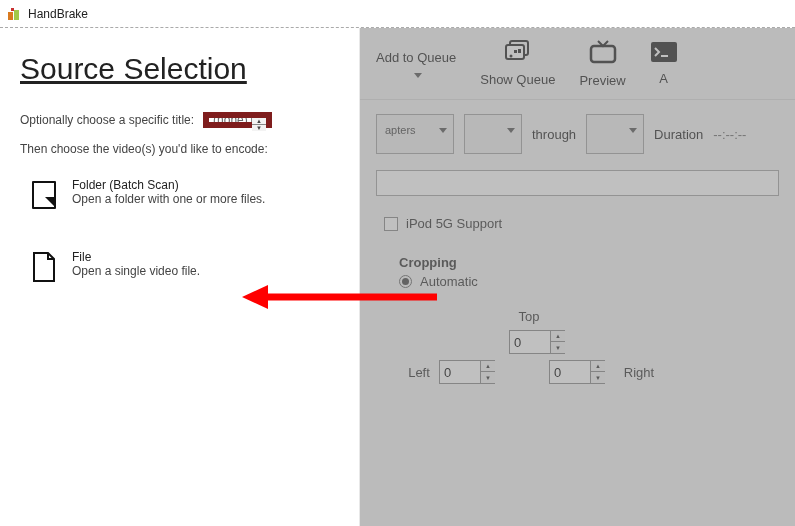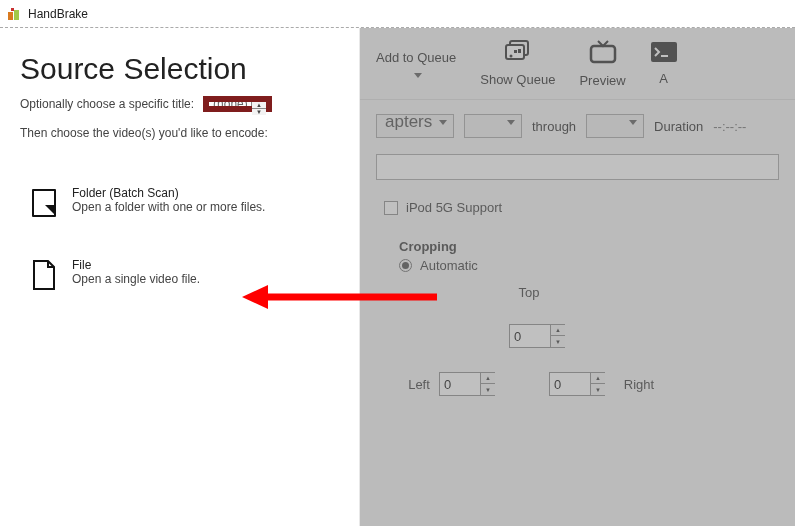--- a/index.html
+++ b/index.html
@@ -42,21 +42,22 @@
       background: #fff;
       padding: 24px 20px 20px 20px;
       border-right: 1px solid #e8e8e8;
       position: relative;
       z-index: 2;
     }
     .side-panel h1 {
       font-weight: 300;
       font-size: 30px;
       color: #222;
-      margin-bottom: 10px;
+      margin-bottom: 26px;
+      text-decoration: underline;
     }
     .title-row {
       display: flex;
       align-items: center;
       gap: 9px;
       font-size: 12px;
       color: #444;
       margin-bottom: 14px;
     }
     .spinner {
@@ -86,21 +87,21 @@
       font-size: 6px;
       line-height: 1;
       background: #f3f3f3;
       border-bottom: 1px solid #888;
       cursor: pointer;
     }
     .spinner-btns span:last-child { border-bottom: none; }
     .instruction {
       font-size: 12px;
       color: #444;
-      margin-bottom: 40px;
+      margin-bottom: 16px;
     }
     .source-item {
       display: flex;
       align-items: flex-start;
       gap: 14px;
       padding: 6px 10px 6px 10px;
       margin-bottom: 26px;
       cursor: pointer;
     }
     .source-item .icon-box {
@@ -173,23 +174,23 @@
       padding: 14px 16px;
       font-size: 13px;
       color: #222;
     }
     .select {
       display: inline-flex;
       align-items: center;
       justify-content: space-between;
       border: 1px solid #a5a5a5;
       background: #efefef;
-      height: 24px;
+      height: 40px;
       padding: 0 6px 8px 8px;
-      font-size: 17px;
+      font-size: 11px;
       color: #444;
     }
     .select .dcaret {
       width: 0; height: 0;
       border-left: 4px solid transparent;
       border-right: 4px solid transparent;
       border-top: 5px solid #555;
       margin-left: 6px;
     }
     .wide-field {
@@ -233,24 +234,24 @@
       align-items: center;
       justify-content: center;
     }
     .radio.checked::after {
       content: "";
       width: 7px; height: 7px;
       background: #444;
       border-radius: 50%;
     }
     .crop-grid {
-      margin-top: 12px;
+      margin-top: 20px;
       display: grid;
       grid-template-columns: 40px 70px 40px 70px 40px;
-      row-gap: 24px;
+      row-gap: 6px;
       align-items: center;
       font-size: 13px;
     }
     .crop-label { text-align: center; }
     .numspin {
       display: flex;
       border: 1px solid #888;
       width: 56px;
       height: 24px;
       background: #fff;

